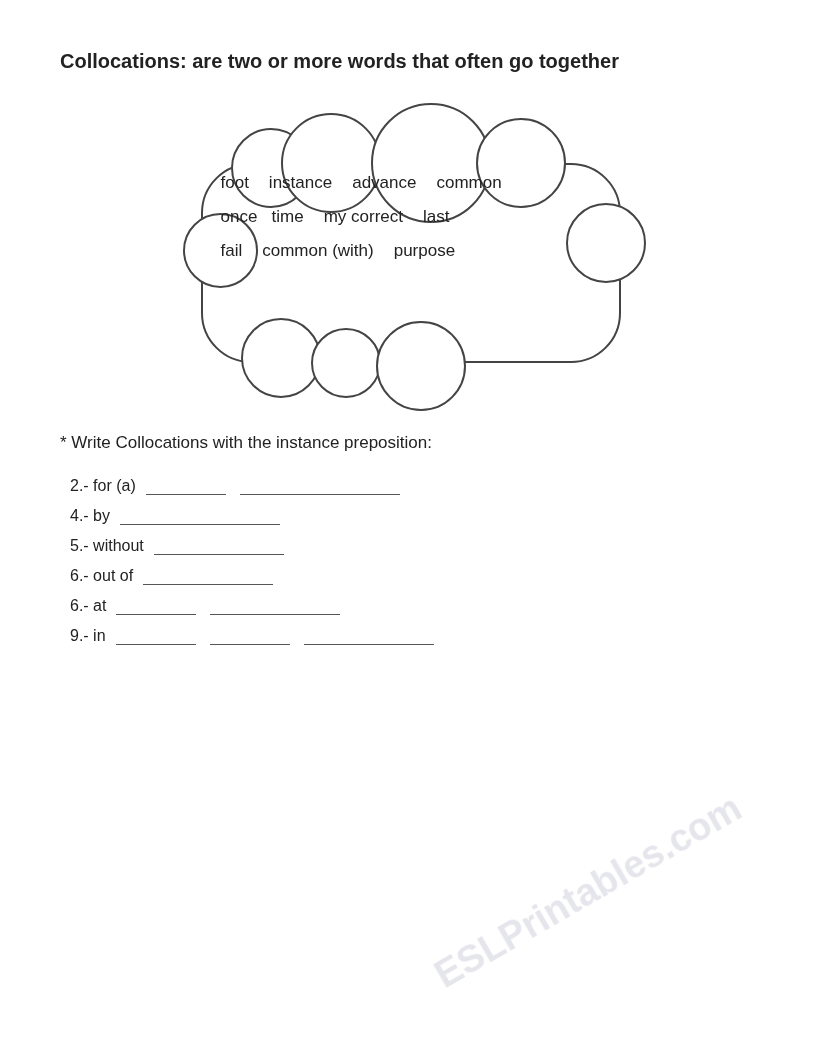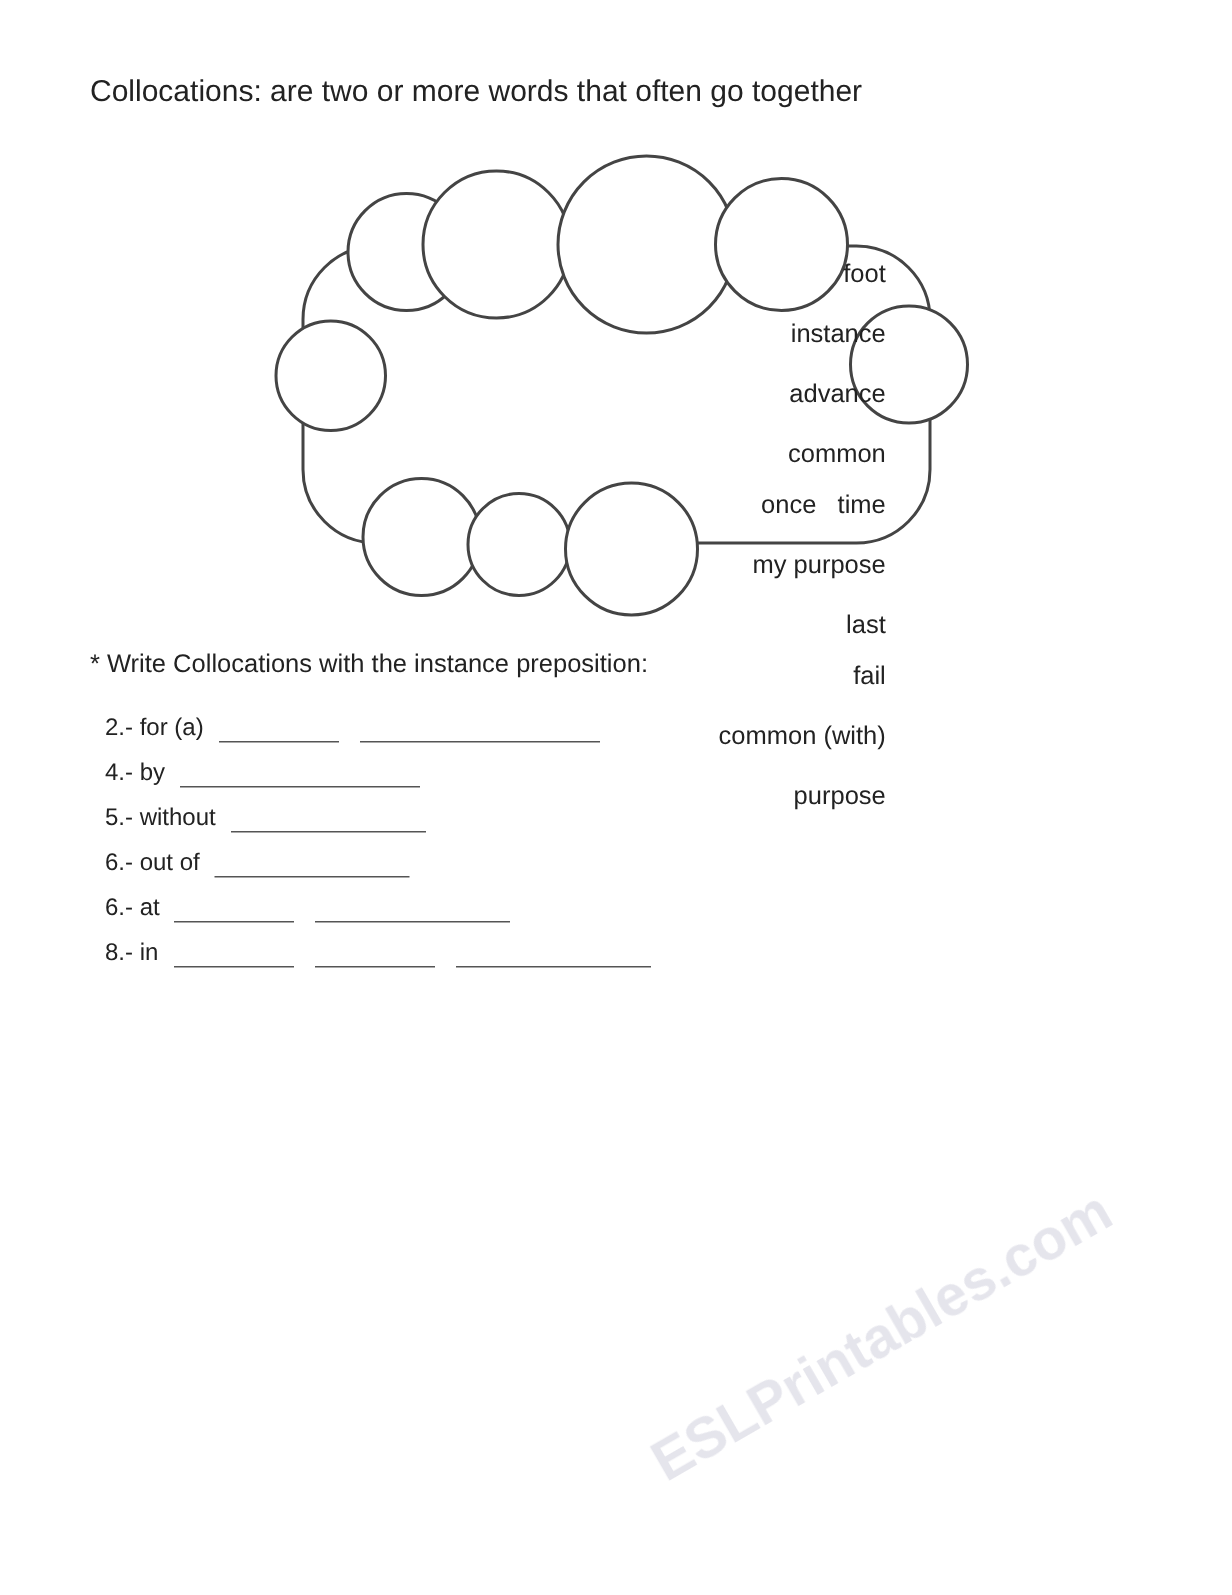--- a/index.html
+++ b/index.html
@@ -9,21 +9,21 @@
       font-family: Arial, sans-serif;
       font-size: 16px;
       color: #222;
       width: 821px;
       min-height: 1063px;
       padding: 40px 60px;
     }
 
     .title {
       font-size: 20px;
-      font-weight: normal;
+      font-weight: bold;
       margin-bottom: 30px;
       margin-top: 10px;
     }
 
     .cloud-wrap {
       position: relative;
       width: 460px;
       height: 300px;
       margin: 0 auto 30px auto;
     }
@@ -152,21 +152,20 @@
       z-index: 10;
       padding: 15px 10px;
     }
 
     .cloud-row {
       display: flex;
       align-items: flex-end;
       margin-bottom: 14px;
       gap: 20px;
       flex-wrap: wrap;
-      flex-direction: column;
     }
 
     .cloud-word {
       font-size: 17px;
       color: #222;
     }
 
     
     .watermark {
       position: fixed;
@@ -235,21 +234,21 @@
 
   <div class="cloud-content">
     <div class="cloud-row">
       <span class="cloud-word">foot</span>
       <span class="cloud-word">instance</span>
       <span class="cloud-word">advance</span>
       <span class="cloud-word">common</span>
     </div>
     <div class="cloud-row">
       <span class="cloud-word">once &nbsp; time</span>
-      <span class="cloud-word">my purpose</span>
+      <span class="cloud-word">my correct</span>
       <span class="cloud-word">last</span>
     </div>
     <div class="cloud-row">
       <span class="cloud-word">fail</span>
       <span class="cloud-word">common (with)</span>
       <span class="cloud-word">purpose</span>
     </div>
   </div>
 </div>
 
@@ -272,20 +271,20 @@
   <li>
     <span>6.- out of</span>
     <span class="line line-md"></span>
   </li>
   <li>
     <span>6.- at</span>
     <span class="line line-sm"></span>
     <span class="line line-md"></span>
   </li>
   <li>
-    <span>8.- in</span>
+    <span>9.- in</span>
     <span class="line line-sm"></span>
     <span class="line line-sm"></span>
     <span class="line line-md"></span>
   </li>
 </ul>
 
 <div class="watermark">ESLPrintables.com</div>
 
 </body></html>

